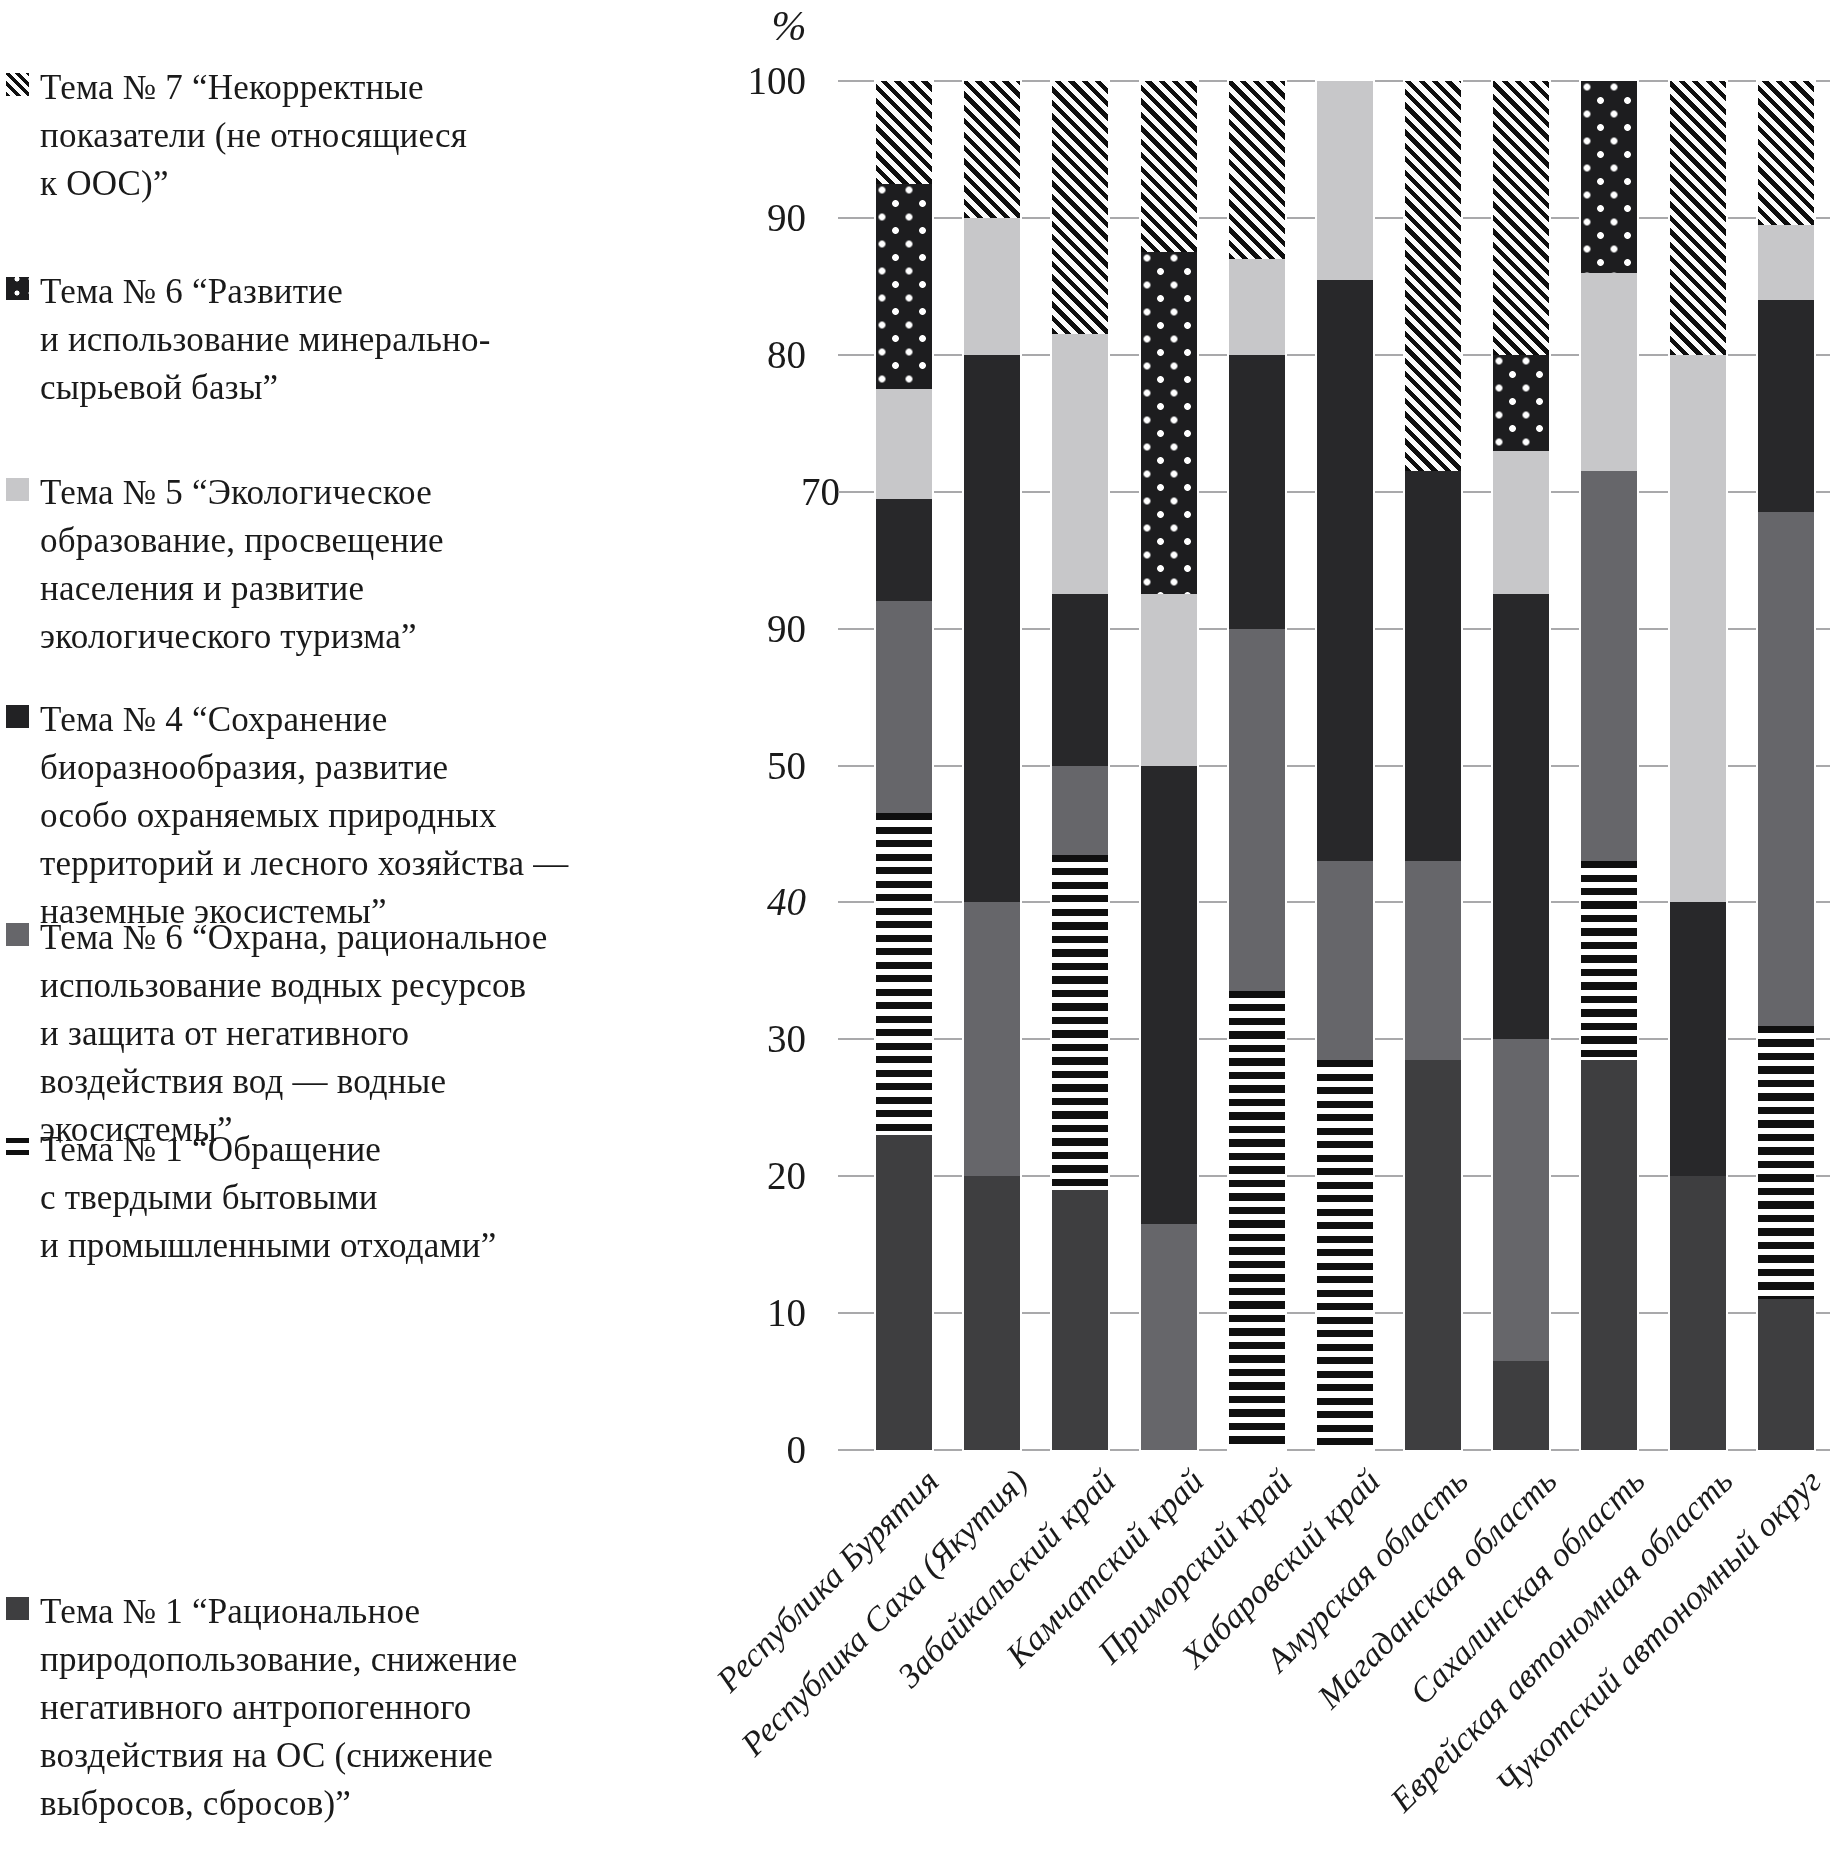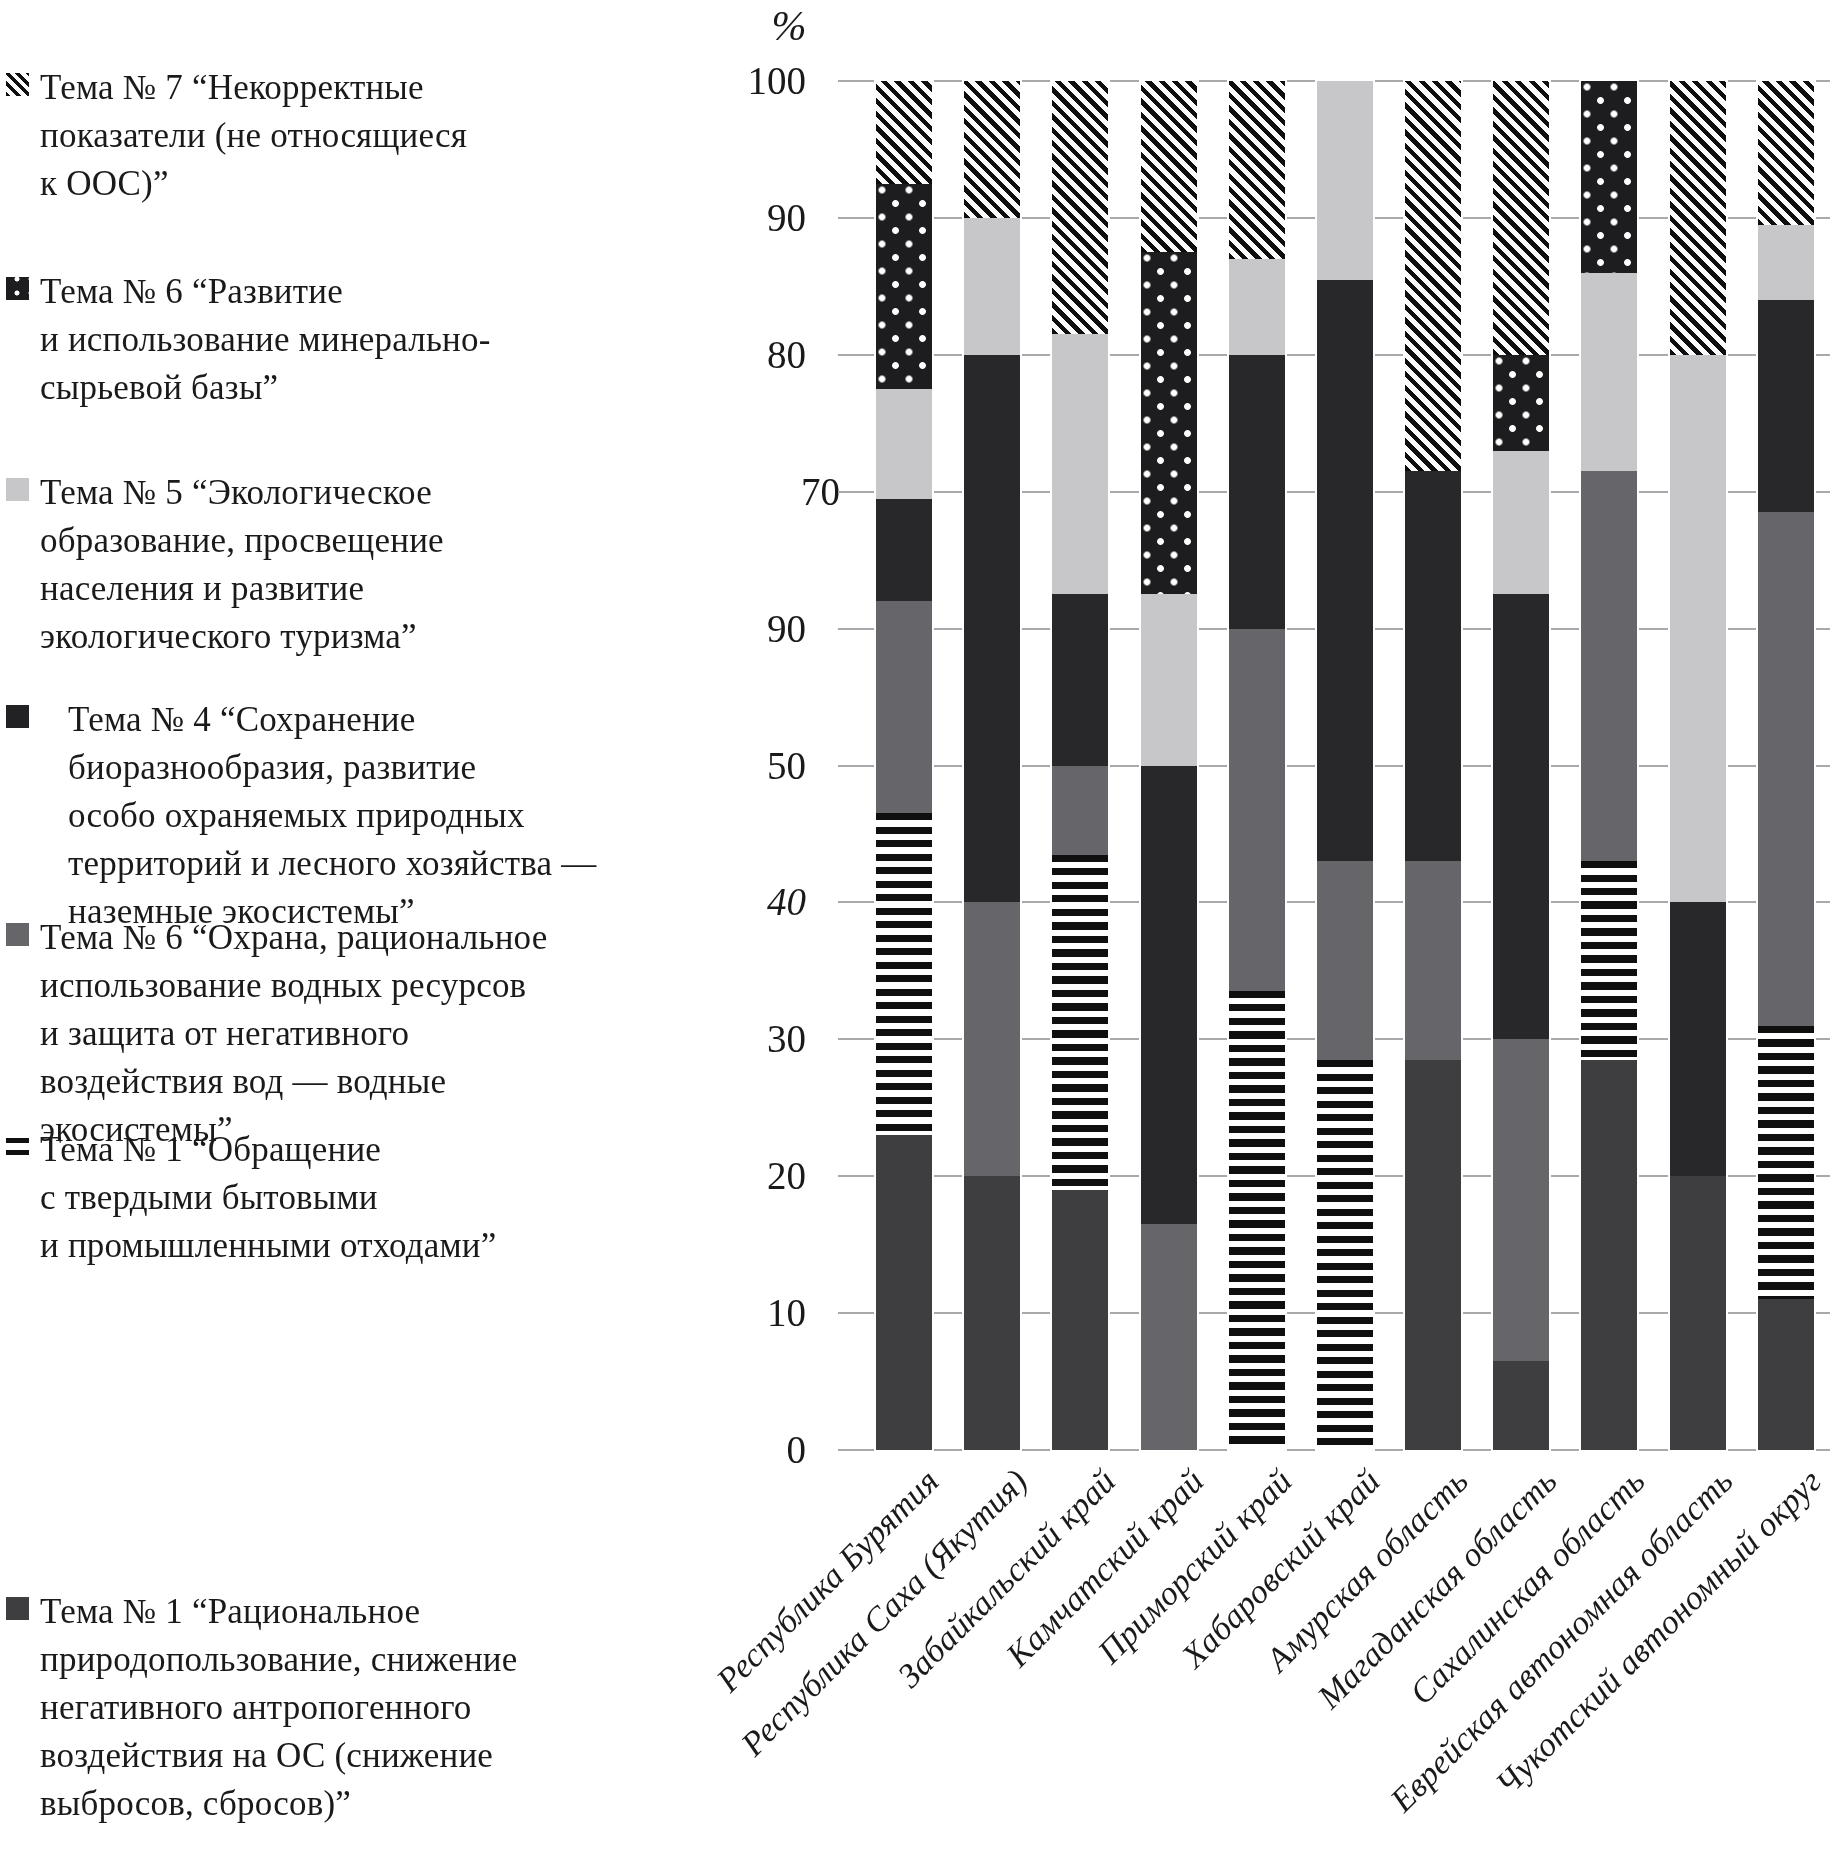--- a/index.html
+++ b/index.html
@@ -68,21 +68,21 @@
 и использование минерально-
 сырьевой базы”</div>
       </div>
       <div class="legend-item" style="top: 469px;">
         <span class="legend-marker mk-t5"></span>
         <div class="legend-text">Тема № 5 “Экологическое
 образование, просвещение
 населения и развитие
 экологического туризма”</div>
       </div>
-      <div class="legend-item" style="top: 696px; padding-left: 28px;">
+      <div class="legend-item" style="top: 696px;">
         <span class="legend-marker mk-t4"></span>
         <div class="legend-text">Тема № 4 “Сохранение
 биоразнообразия, развитие
 особо охраняемых природных
 территорий и лесного хозяйства —
 наземные экосистемы”</div>
       </div>
       <div class="legend-item" style="top: 914px;">
         <span class="legend-marker mk-t3"></span>
         <div class="legend-text">Тема № 6 “Охрана, рациональное

